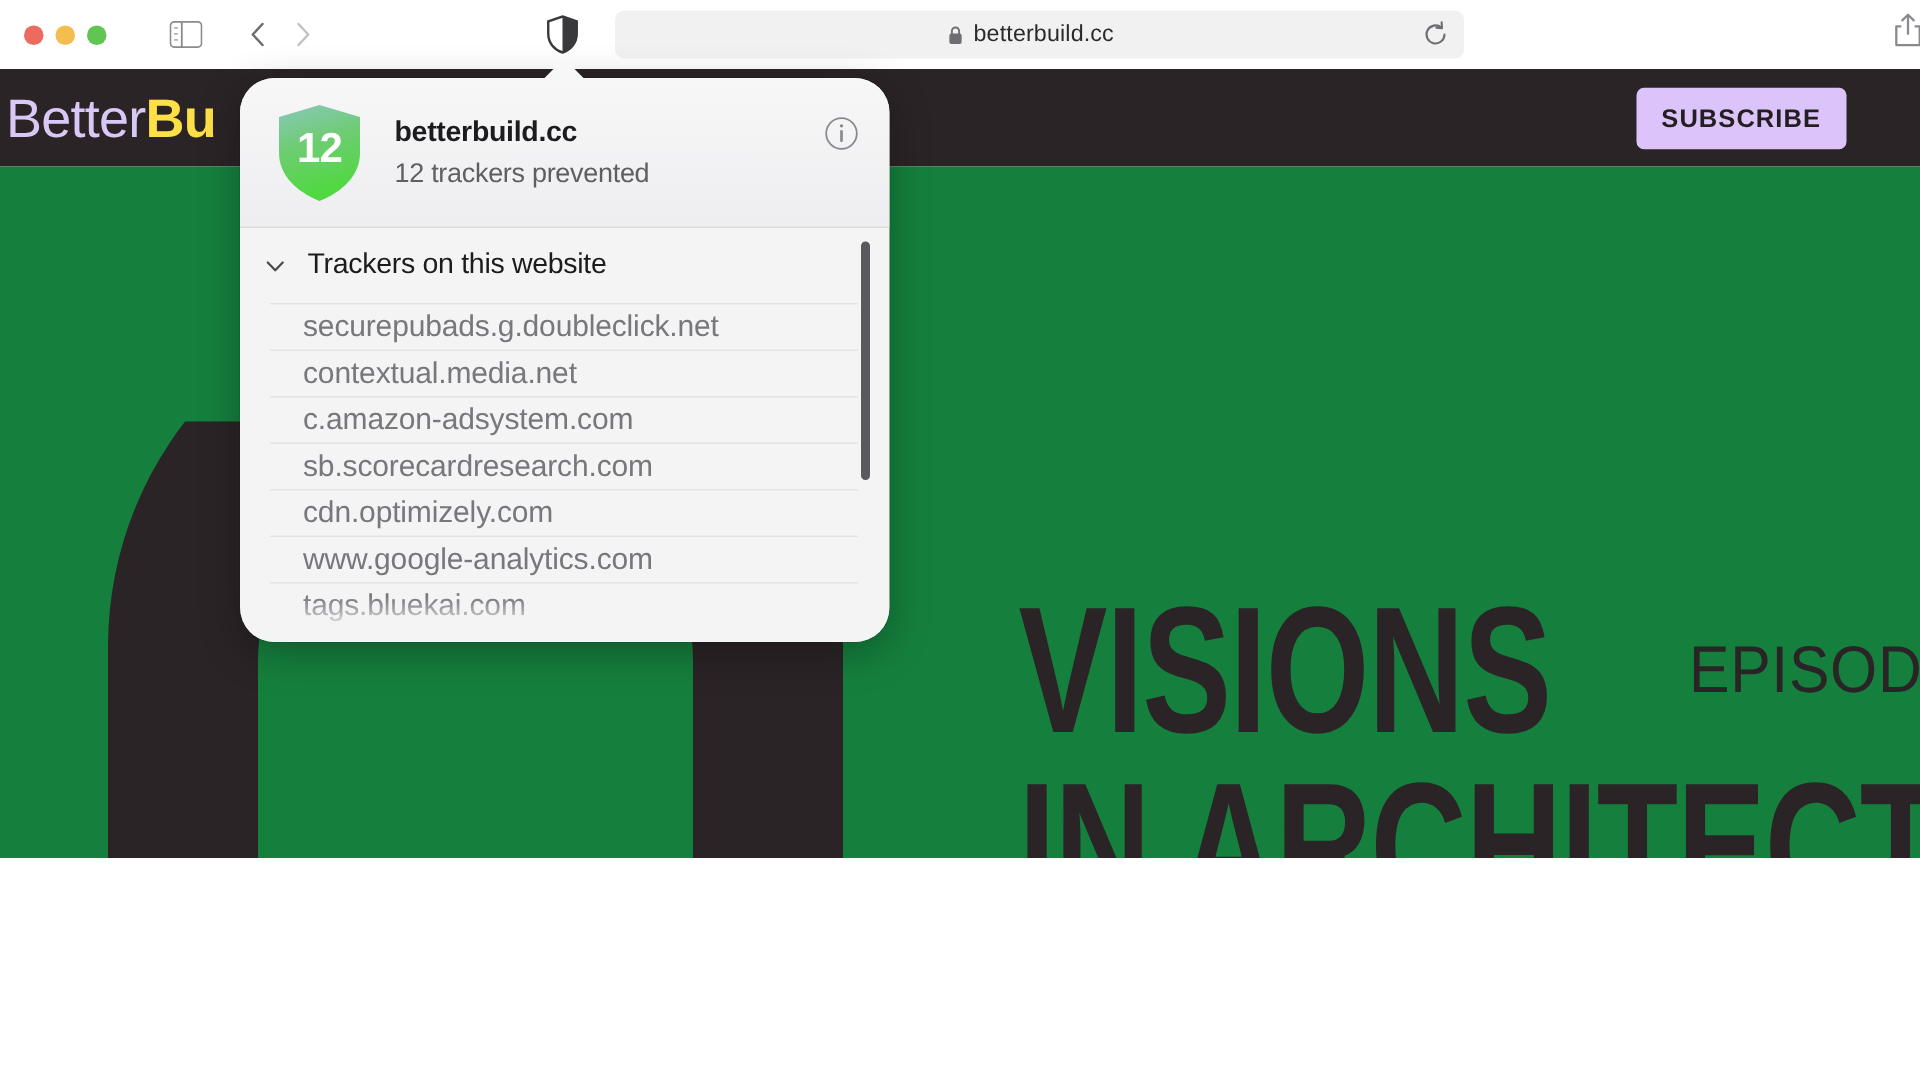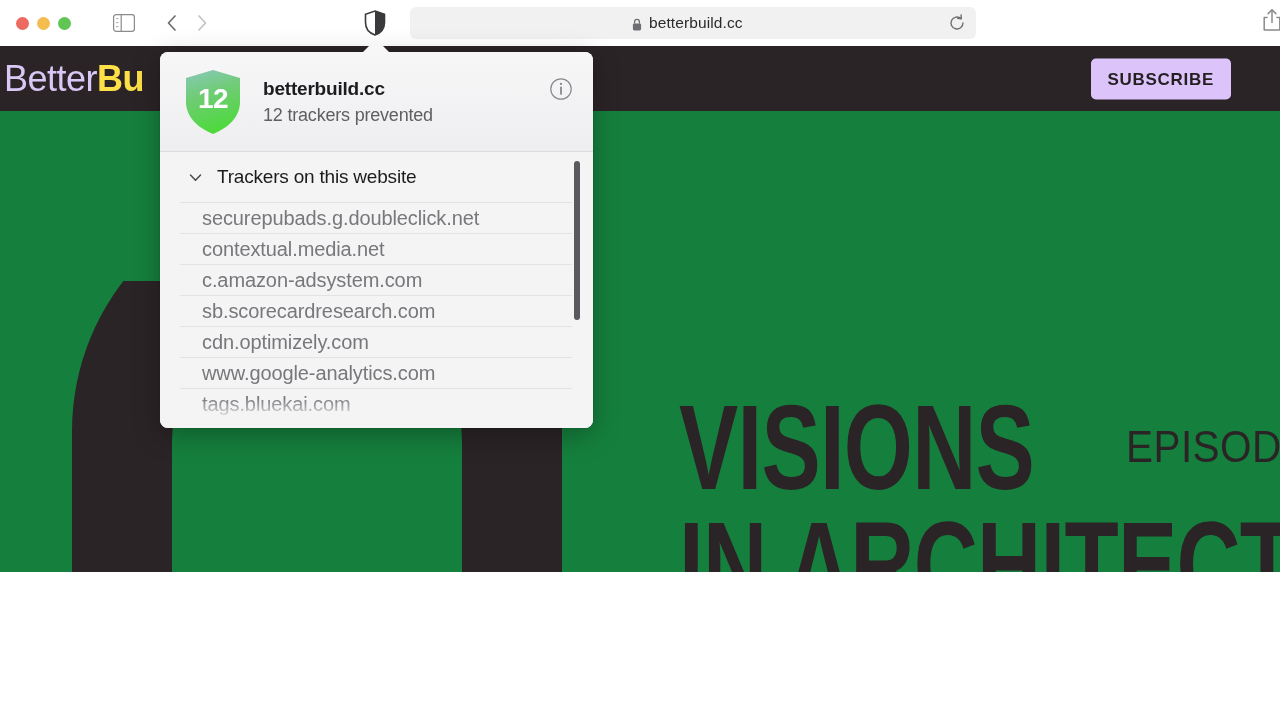--- a/index.html
+++ b/index.html
@@ -170,21 +170,21 @@
   
   .popover-arrow {
     position: absolute; left: 362px; top: 39px;
     width: 28px; height: 14px;
     z-index: 21;
   }
   .popover {
     position: absolute; left: 160px; top: 52px;
     width: 433px; height: 376px;
     background: #f4f4f5;
-    border-radius: 8px;
+    border-radius: 23px;
     box-shadow: 0 7px 28px rgba(0,0,0,0.30), 0 0 0 0.5px rgba(0,0,0,0.10);
     z-index: 20;
     overflow: hidden;
     font-family: "Liberation Sans", sans-serif;
   }
   .pop-header {
     position: relative;
     height: 100px;
     background: linear-gradient(180deg,#f7f7f8 0%, #eeeef0 100%);
     border-bottom: 1px solid #dcdcde;
@@ -198,21 +198,21 @@
   }
   .pop-titles { margin-left: 21px; }
   .pop-title { font-size: 19px; font-weight: 700; color: #1c1c1e; letter-spacing: -0.2px; }
   .pop-sub { font-size: 18px; color: #5f5f63; margin-top: 5px; letter-spacing: -0.2px; }
   .info-btn { position: absolute; right: 21px; top: 26px; width: 22px; height: 22px; }
 
   .pop-body { position: relative; height: 276px; overflow: hidden; }
   .section-head {
     display: flex; align-items: center;
     height: 50px;
-    padding-left: 28px;
+    padding-left: 16px;
   }
   .chev { width: 15px; height: 15px; flex: none; }
   .section-title { margin-left: 14px; font-size: 19px; color: #1c1c1e; letter-spacing: -0.2px; }
 
   .tracker-list { padding: 0 21px 0 20px; }
   .tracker-row {
     position: relative;
     height: 31px;
     display: flex; align-items: center;
     border-top: 1px solid #e3e3e5;

